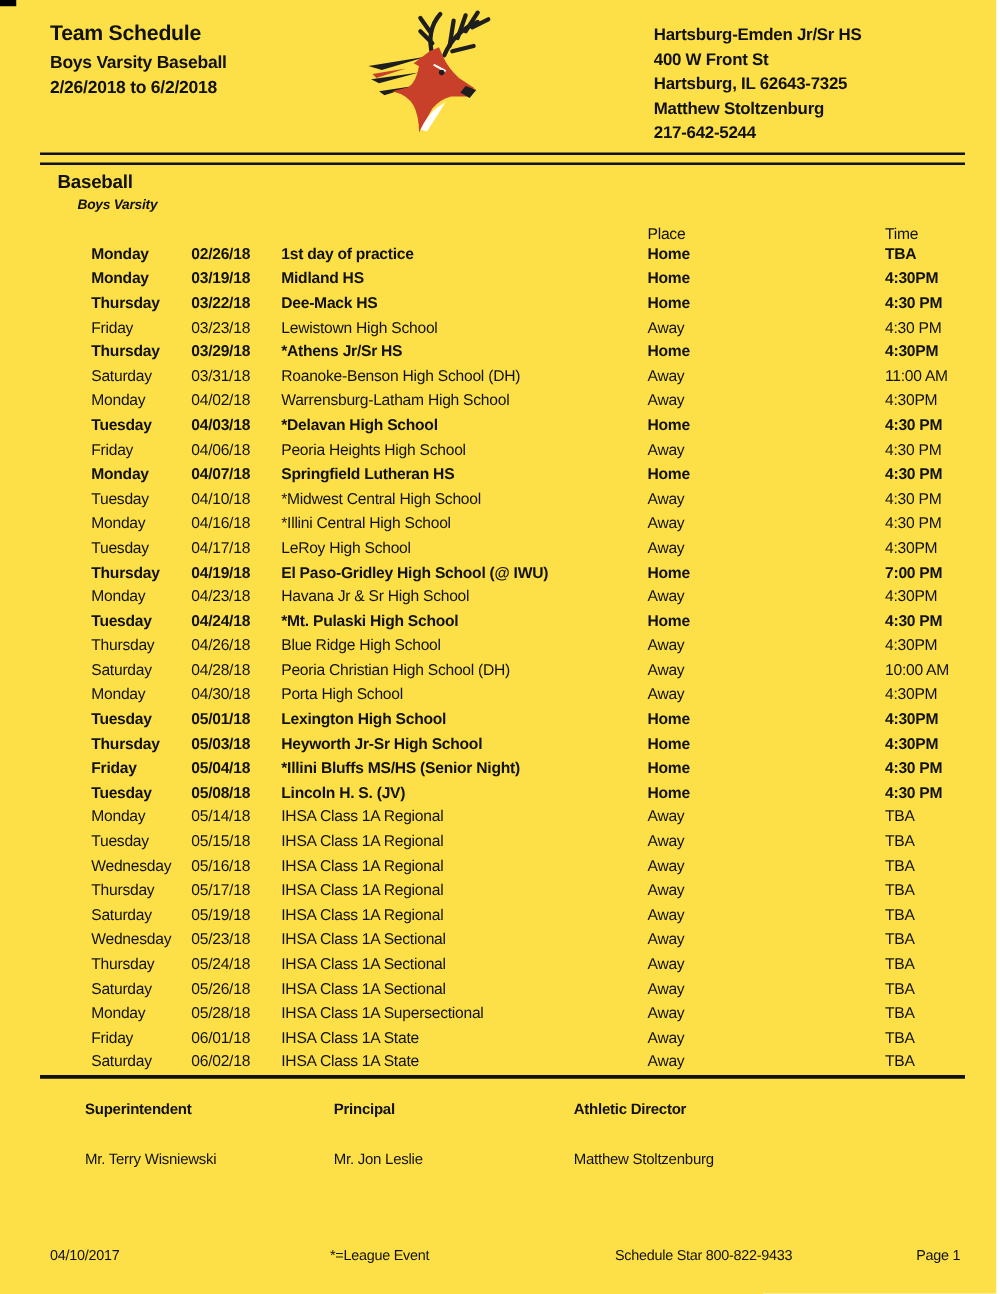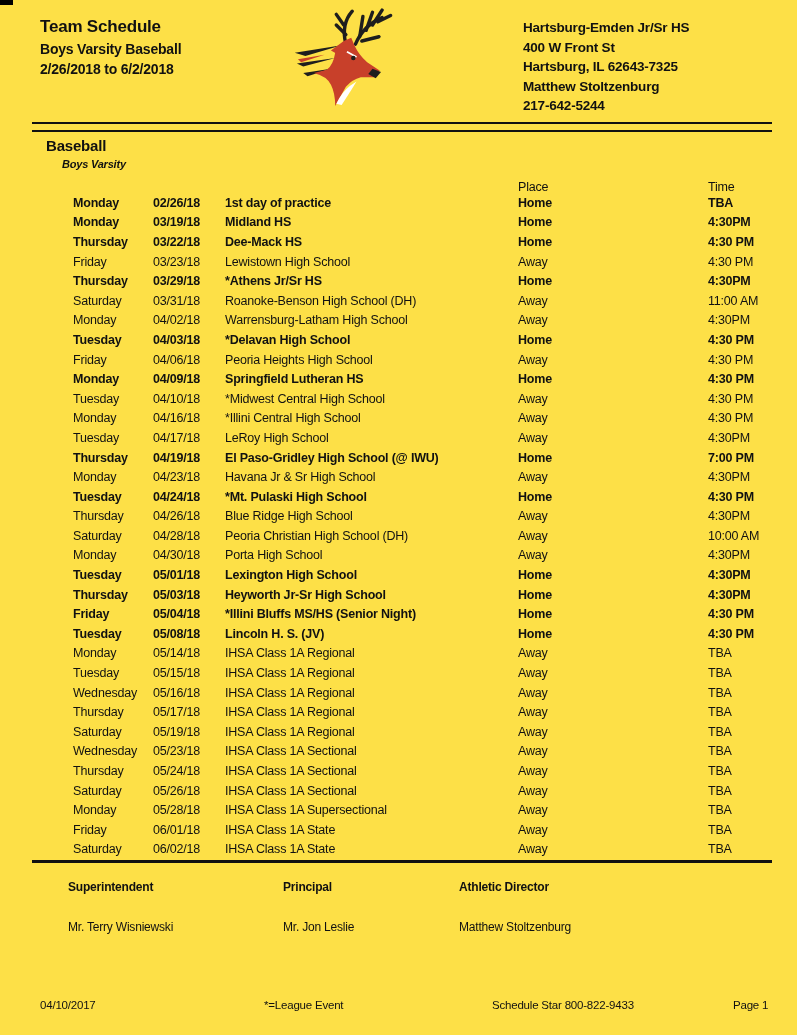--- a/index.html
+++ b/index.html
@@ -21,21 +21,21 @@
   .team{left:62px;top:158px;font-size:11px;font-weight:bold;font-style:italic;}
   
   .sched{left:73px;top:180px;width:715px;font-size:12.5px;}
   .row{display:grid;grid-template-columns:80px 72px 293px 190px 80px;height:19.6px;align-items:center;}
   .hdr{height:13px;font-weight:normal;}
   .b{font-weight:bold;}
   .c{white-space:nowrap;overflow:visible;}
   
   .staff-title{font-size:12px;font-weight:bold;}
   .staff-name{font-size:12px;margin-top:17px;}
-  .st0{left:68px;} .st1{left:283px;} .st2{left:459px;}
+  .st0{left:68px;} .st1{left:267px;} .st2{left:459px;}
   .trow{top:880px;} .nrow{top:903px;}
   
   .foot{top:999px;font-size:11.5px;}
   .f0{left:40px;} .f1{left:264px;} .f2{left:492px;} .f3{left:717px;padding-left:16px;}
 </style>
 </head>
 <body>
 
 <div class="page">
 
@@ -169,21 +169,21 @@
     <div class="row">
       <span class="c">Friday</span>
       <span class="c">04/06/18</span>
       <span class="c">Peoria Heights High School</span>
       <span class="c">Away</span>
       <span class="c">4:30 PM</span>
     </div>
 
     <div class="row b">
       <span class="c">Monday</span>
-      <span class="c">04/09/18</span>
+      <span class="c">04/07/18</span>
       <span class="c">Springfield Lutheran HS</span>
       <span class="c">Home</span>
       <span class="c">4:30 PM</span>
     </div>
 
     <div class="row">
       <span class="c">Tuesday</span>
       <span class="c">04/10/18</span>
       <span class="c">*Midwest Central High School</span>
       <span class="c">Away</span>

